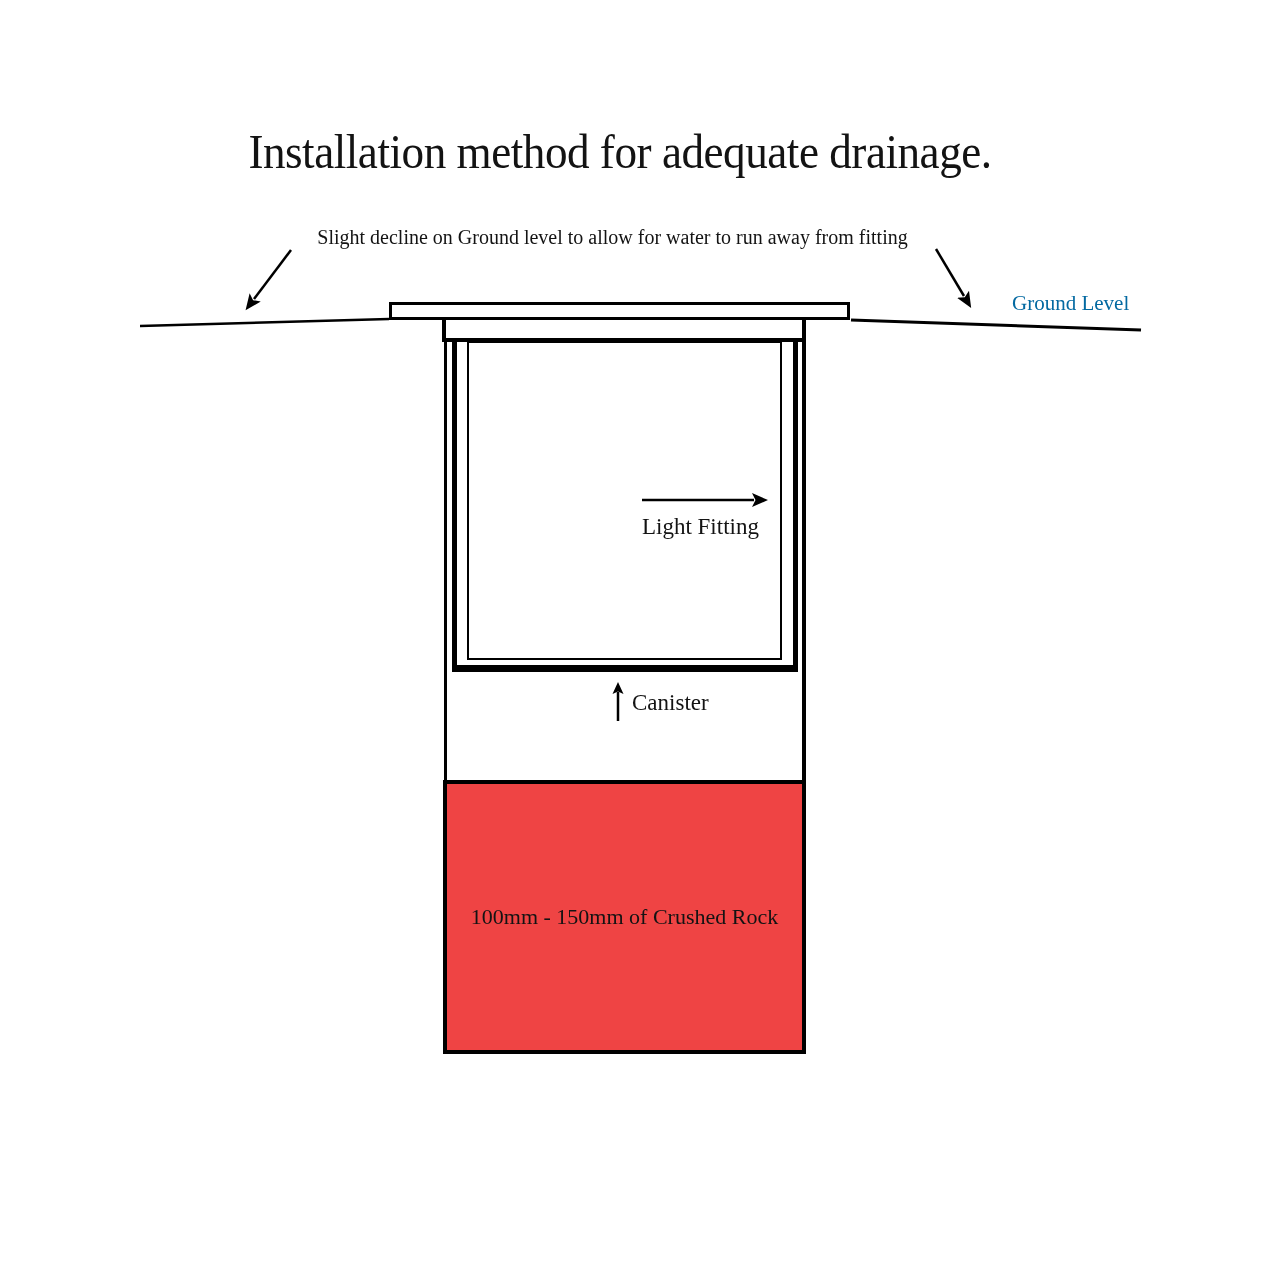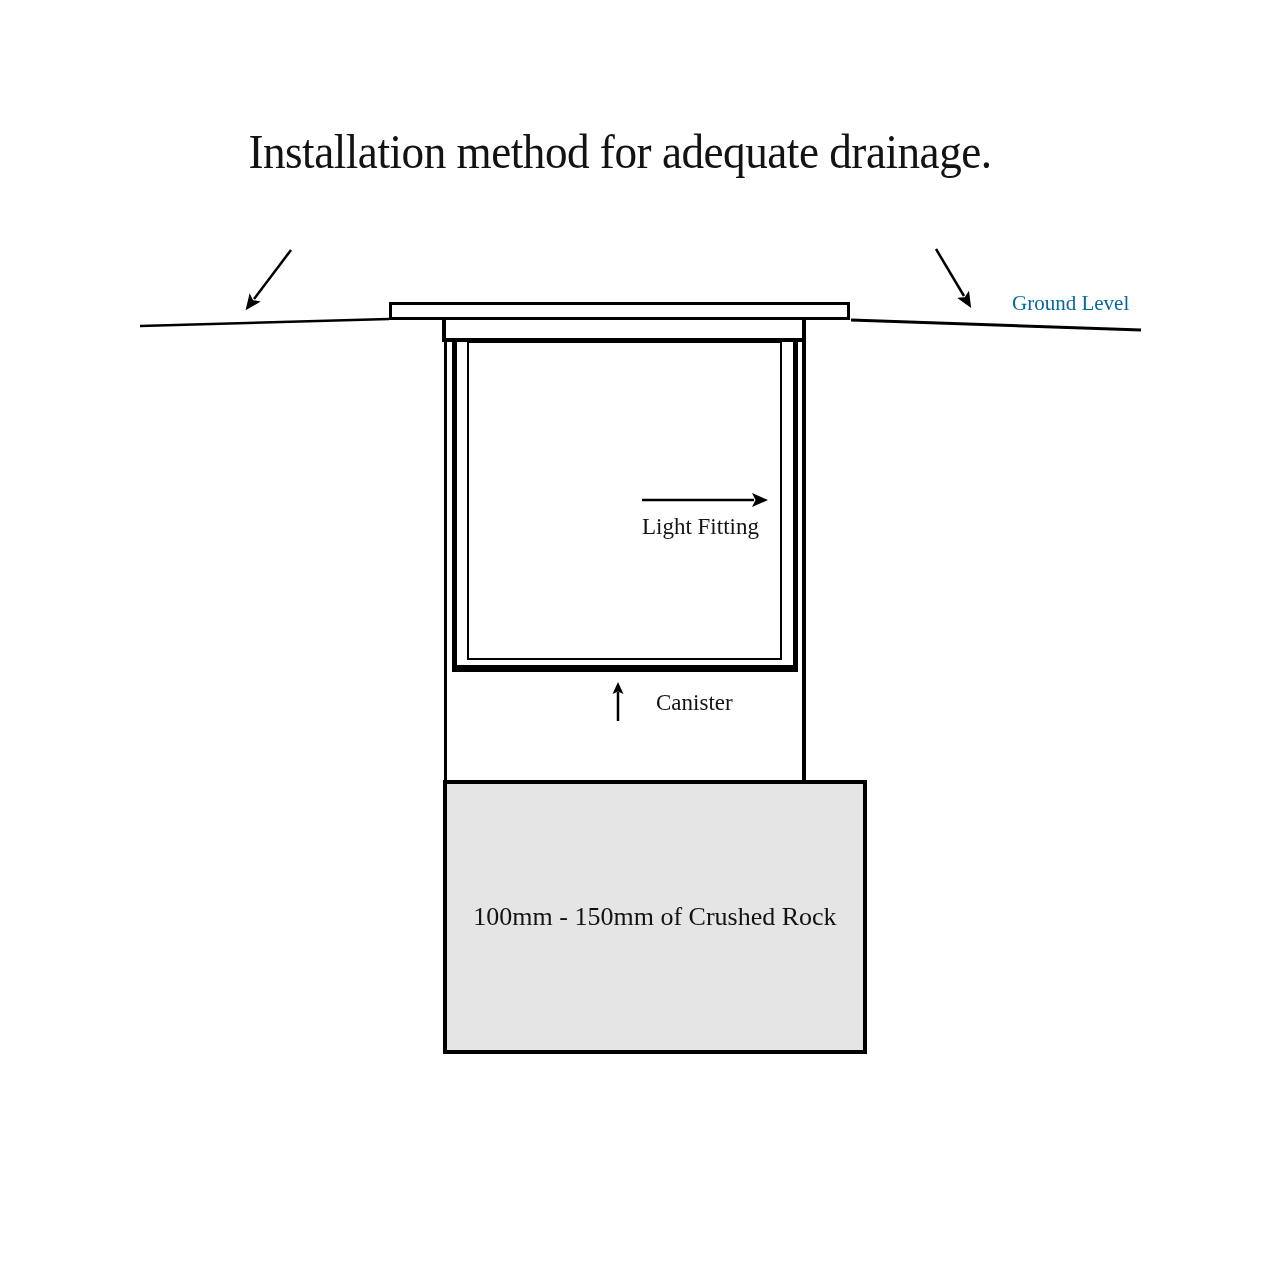--- a/index.html
+++ b/index.html
@@ -84,46 +84,45 @@
   .lf-box {
     position: absolute;
     left: 467px; top: 341px;
     width: 315px; height: 319px;
     border: 2.5px solid #000;
     box-sizing: border-box;
   }
   .rock {
     position: absolute;
     left: 443px; top: 780px;
-    width: 424px; height: 274px;
+    width: 363px; height: 274px;
     border: 4px solid #000;
-    background: #e5e5e5;
+    background: #ef4444;
     box-sizing: border-box;
     display: flex;
     align-items: center;
     justify-content: center;
-    font-size: 26px;
+    font-size: 22px;
     color: #131313;
   }
 
   .lf-label {
     position: absolute;
     left: 642px; top: 470px;
     font-size: 23px;
     color: #131313;
     white-space: nowrap;
     margin-top: 44px;
   }
   .can-label {
     position: absolute;
     left: 632px; top: 690px;
     font-size: 23px;
     color: #131313;
     white-space: nowrap;
-    margin-left: 24px;
   }
   .space-label {
     position: absolute;
     left: 444px; top: 743px;
     width: 334px;
     text-align: center;
     font-size: 22px;
     color: #131313;
     white-space: nowrap;
   }
@@ -134,20 +133,21 @@
     width: 1281px; height: 1281px;
     pointer-events: none;
   }
 </style>
 </head>
 <body>
 
 <div class="canvas">
 
   <div class="title">Installation method for adequate drainage.</div>
+  <div class="annotation">Slight decline on Ground level to allow for water to run away from fitting</div>
   <div class="gl-label">Ground Level</div>
 
   <div class="flange"></div>
   <div class="hole"></div>
   <div class="collar"></div>
   <div class="canister-box"></div>
   <div class="lf-box"></div>
 
   <div class="rock">
     <span>100mm - 150mm of Crushed Rock</span>

